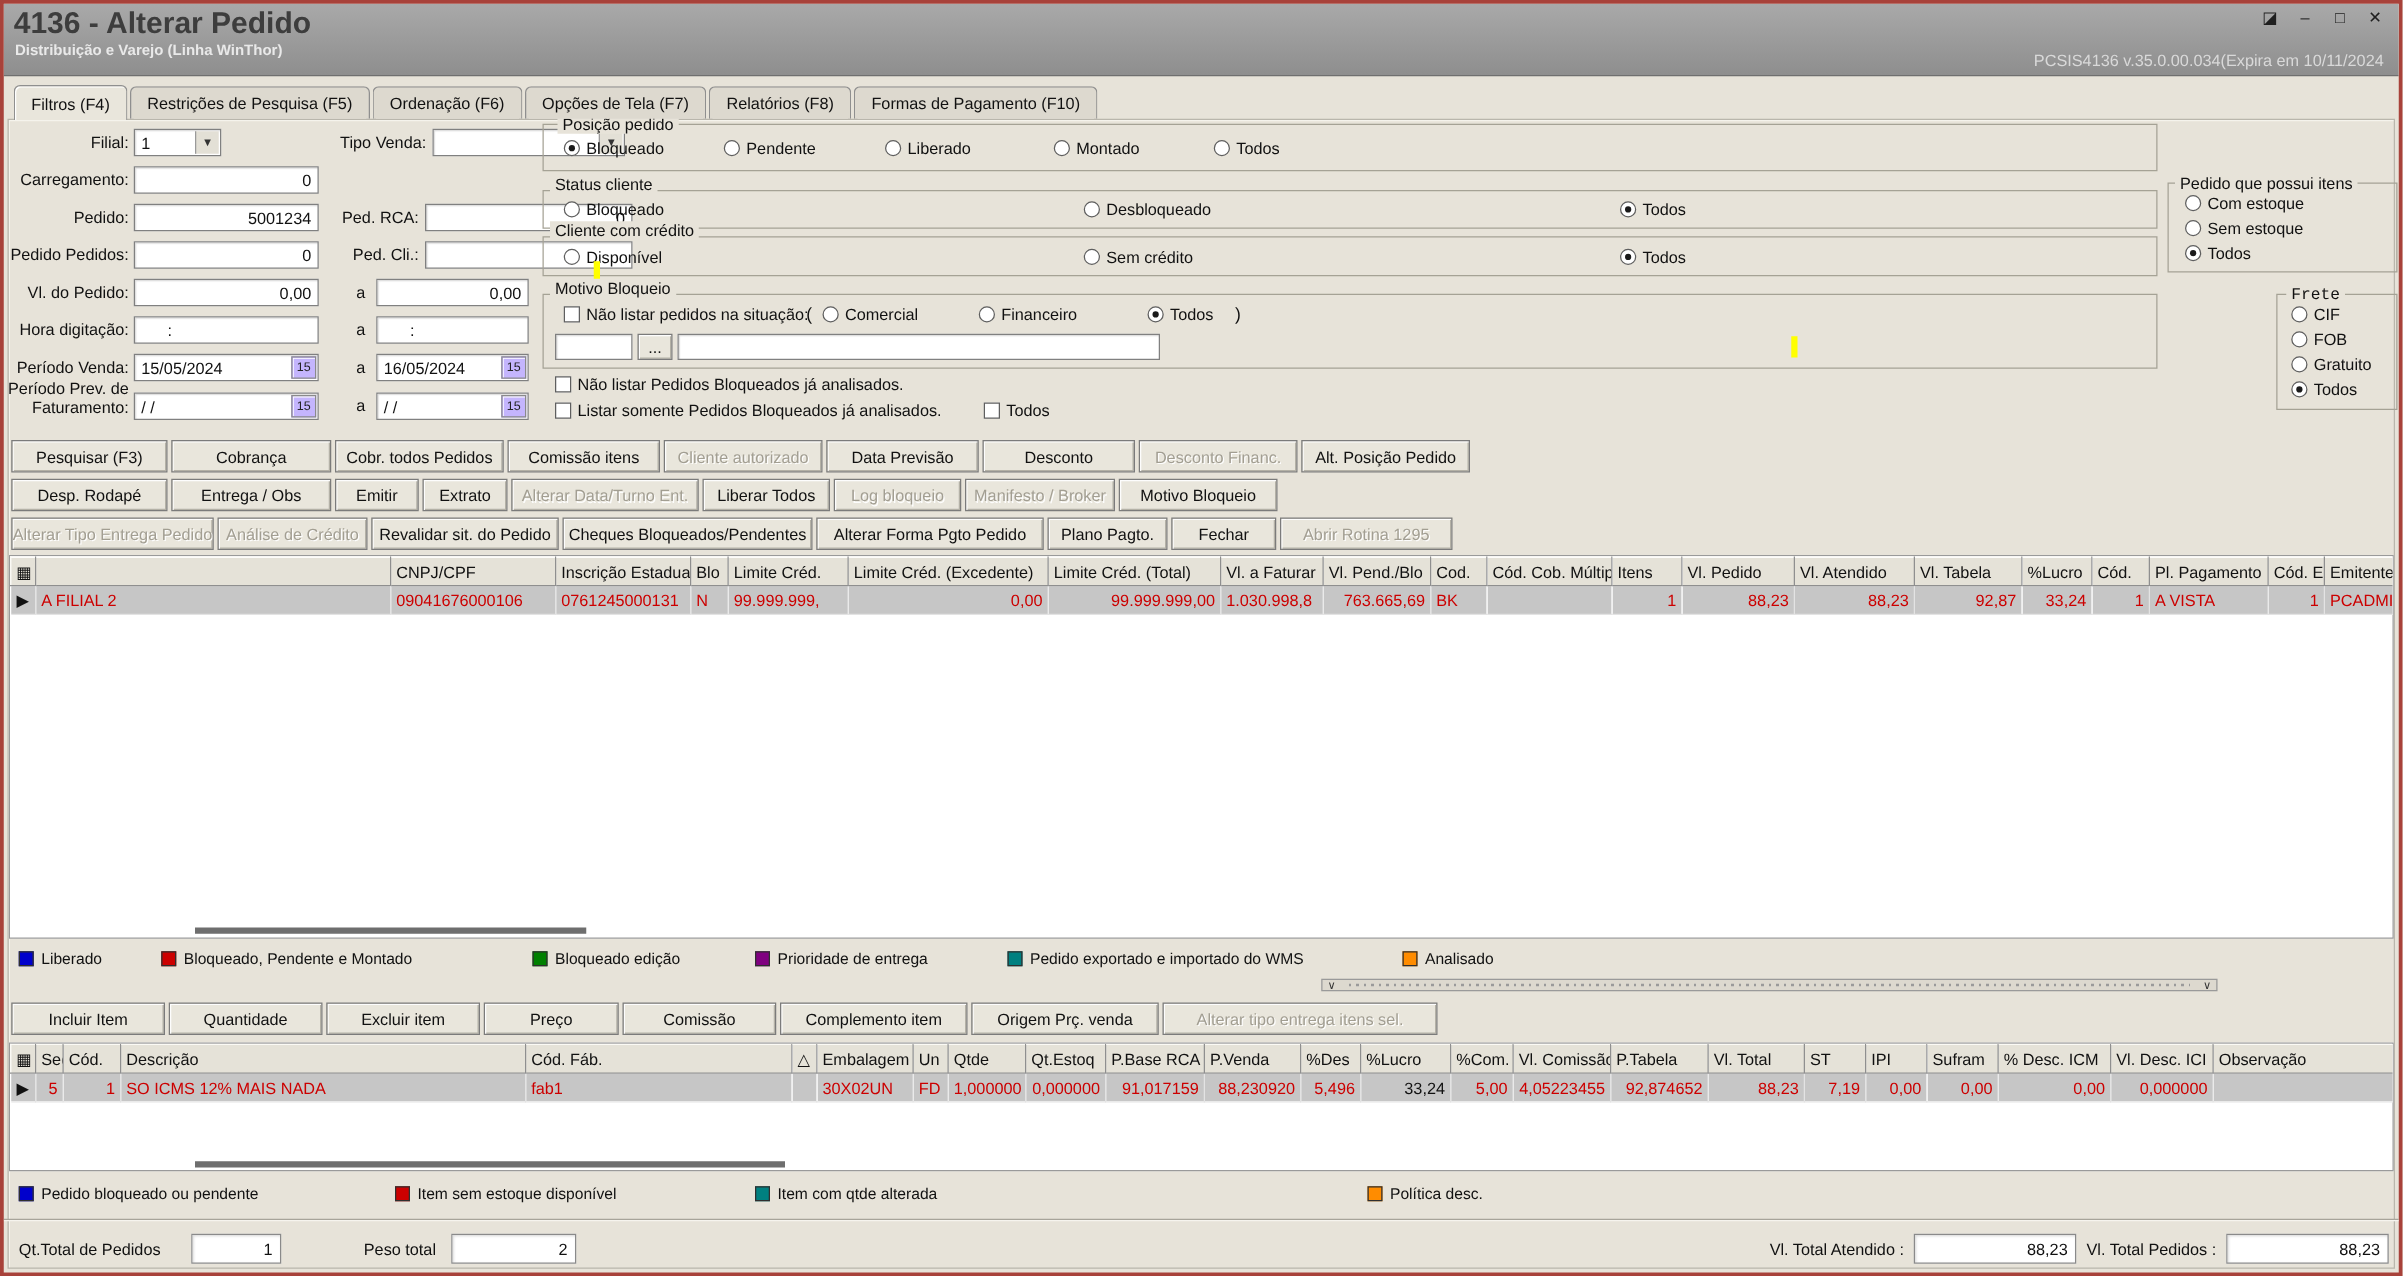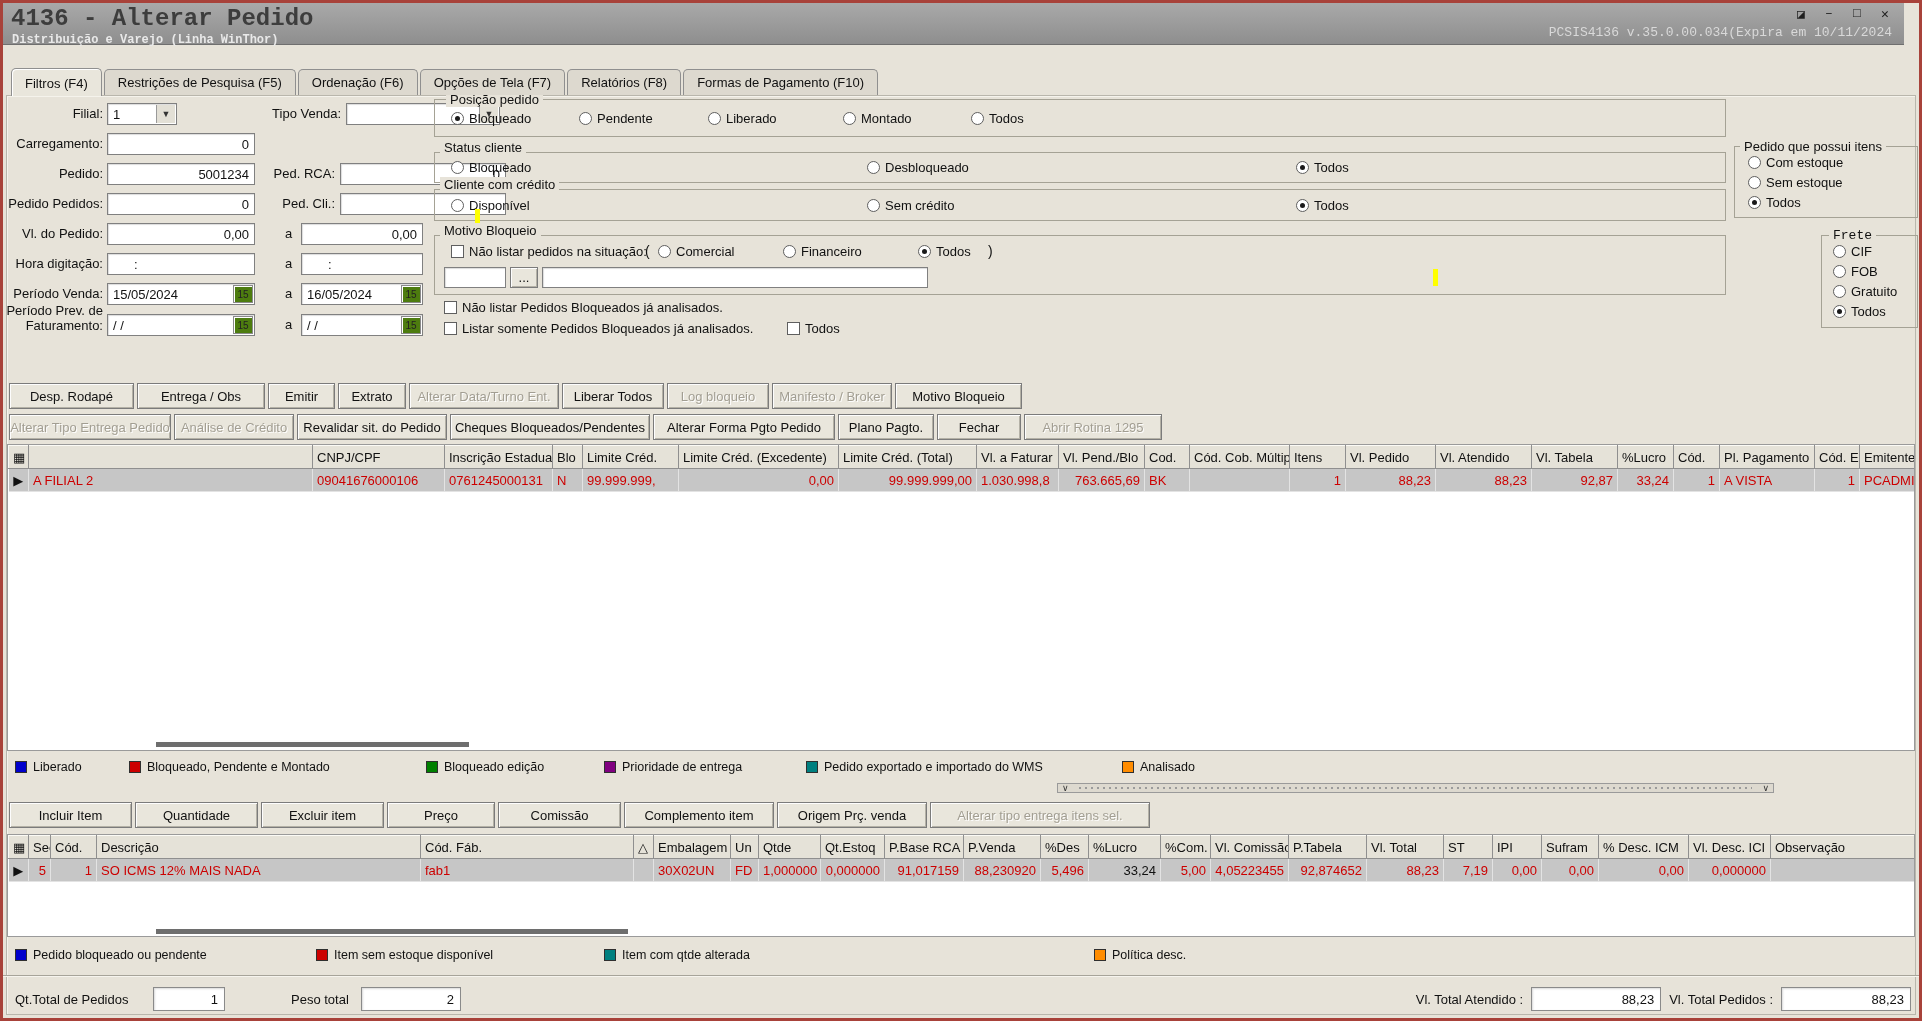--- a/index.html
+++ b/index.html
@@ -1,22 +1,22 @@
 <!DOCTYPE html>
 <html><head>
 <meta charset="utf-8">
 <style>
   * { margin:0; padding:0; box-sizing:border-box; }
   html,body { width:1922px; height:1021px; }
   body { font-family:"Liberation Sans", sans-serif; background:#ffffff; }
   .win { position:relative; width:1922px; height:1021px; background:#e7e3d9; border:3px solid #a8423a; overflow:hidden; }
 
   
-  .titlebar { position:absolute; left:0; top:0; right:15px; height:42px;
-    background:linear-gradient(180deg,#a9a9a9,#8e8e8e); border-bottom:1px solid #6f6f6f;font-family:Liberation Mono, monospace; }
+  .titlebar { position:absolute; left:0; top:0; right:0; height:58px;
+    background:linear-gradient(180deg,#a9a9a9,#8e8e8e); border-bottom:1px solid #6f6f6f; }
   .title { position:absolute; left:8px; top:2px; font-size:24px; font-weight:bold; color:#3d3d3d; }
   .subtitle { position:absolute; left:9px; top:30px; font-size:12px; font-weight:bold; color:#e9e9e9; }
   .version { position:absolute; right:12px; bottom:4px; font-size:13px; color:#d9d9d9; }
   .winctl { position:absolute; right:8px; top:3px; display:flex; gap:6px; }
   .winctl span { width:22px; text-align:center; font-size:13px; color:#1f1f1f; }
 
   
   .tabstrip { position:absolute; left:8px; top:64px; display:flex; align-items:flex-end; z-index:3; }
   .tab { padding:5px 13px; font-size:13px; color:#111; background:#ddd9cf; border:1px solid #8f8f8f;
     border-bottom:none; border-radius:5px 5px 0 0; margin-right:2px; }
@@ -27,21 +27,21 @@
   .lbl { position:absolute; font-size:13px; color:#111; }
   .r-lbl { text-align:right; }
 
   .field { position:absolute; height:22px; background:#fff; border:1px solid #808080;
     box-shadow:inset 1px 1px 1px rgba(0,0,0,.14); font-size:13px; color:#111;
     display:flex; align-items:center; padding:0 5px; white-space:nowrap; overflow:hidden; }
   .field.num { justify-content:flex-end; }
   .combo-arrow { position:absolute; right:1px; top:1px; bottom:1px; width:19px; background:#e3e0d6;
     border-left:1px solid #9a9a9a; display:flex; align-items:center; justify-content:center;
     font-size:9px; color:#333; }
-  .calbtn { position:absolute; right:1px; top:1px; bottom:1px; width:20px; background:#4d7c0f;
+  .calbtn { position:absolute; right:1px; top:1px; bottom:1px; width:20px; background:#c4b5fd;
     border:1px solid #8a8a8a; display:flex; align-items:center; justify-content:center;
     font-size:10px; color:#222; box-shadow:inset 1px 1px 0 #fff; }
 
   .group { position:absolute; border:1px solid #a5a295; }
   .gtitle { position:absolute; font-size:13px; color:#111; background:#e7e3d9; padding:0 4px; z-index:2; }
 
   .ritem { position:absolute; display:flex; align-items:center; gap:5px; height:17px; font-size:13px; color:#111; white-space:nowrap; }
   .rdot { width:13px; height:13px; border-radius:50%; background:#fff; border:1px solid #5f5f5f; position:relative; flex:0 0 13px; }
   .rdot.sel::after { content:""; position:absolute; left:3px; top:3px; width:5px; height:5px; border-radius:50%; background:#1a1a1a; }
   .cbox { width:13px; height:13px; background:#fff; border:1px solid #5f5f5f; flex:0 0 13px; }
@@ -308,20 +308,31 @@
   </label>
   <label class="ritem" style="left:1830px;top:280px;">
     <span class="rdot"></span>
     <span>Gratuito</span>
   </label>
   <label class="ritem" style="left:1830px;top:300px;">
     <span class="rdot sel"></span>
     <span>Todos</span>
   </label>
 
+  <div class="btnrow" style="top:349px;">
+    <div class="btn" style="width:125px;">Pesquisar (F3)</div>
+    <div class="btn" style="width:128px;">Cobrança</div>
+    <div class="btn" style="width:135px;">Cobr. todos Pedidos</div>
+    <div class="btn" style="width:122px;">Comissão itens</div>
+    <div class="btn dis" style="width:127px;">Cliente autorizado</div>
+    <div class="btn" style="width:122px;">Data Previsão</div>
+    <div class="btn" style="width:122px;">Desconto</div>
+    <div class="btn dis" style="width:127px;">Desconto Financ.</div>
+    <div class="btn" style="width:135px;">Alt. Posição Pedido</div>
+  </div>
   <div class="btnrow" style="top:380px;">
     <div class="btn" style="width:125px;">Desp. Rodapé</div>
     <div class="btn" style="width:128px;">Entrega / Obs</div>
     <div class="btn" style="width:67px;">Emitir</div>
     <div class="btn" style="width:68px;">Extrato</div>
     <div class="btn dis" style="width:150px;">Alterar Data/Turno Ent.</div>
     <div class="btn" style="width:102px;">Liberar Todos</div>
     <div class="btn dis" style="width:102px;">Log bloqueio</div>
     <div class="btn dis" style="width:120px;">Manifesto / Broker</div>
     <div class="btn" style="width:127px;">Motivo Bloqueio</div>

